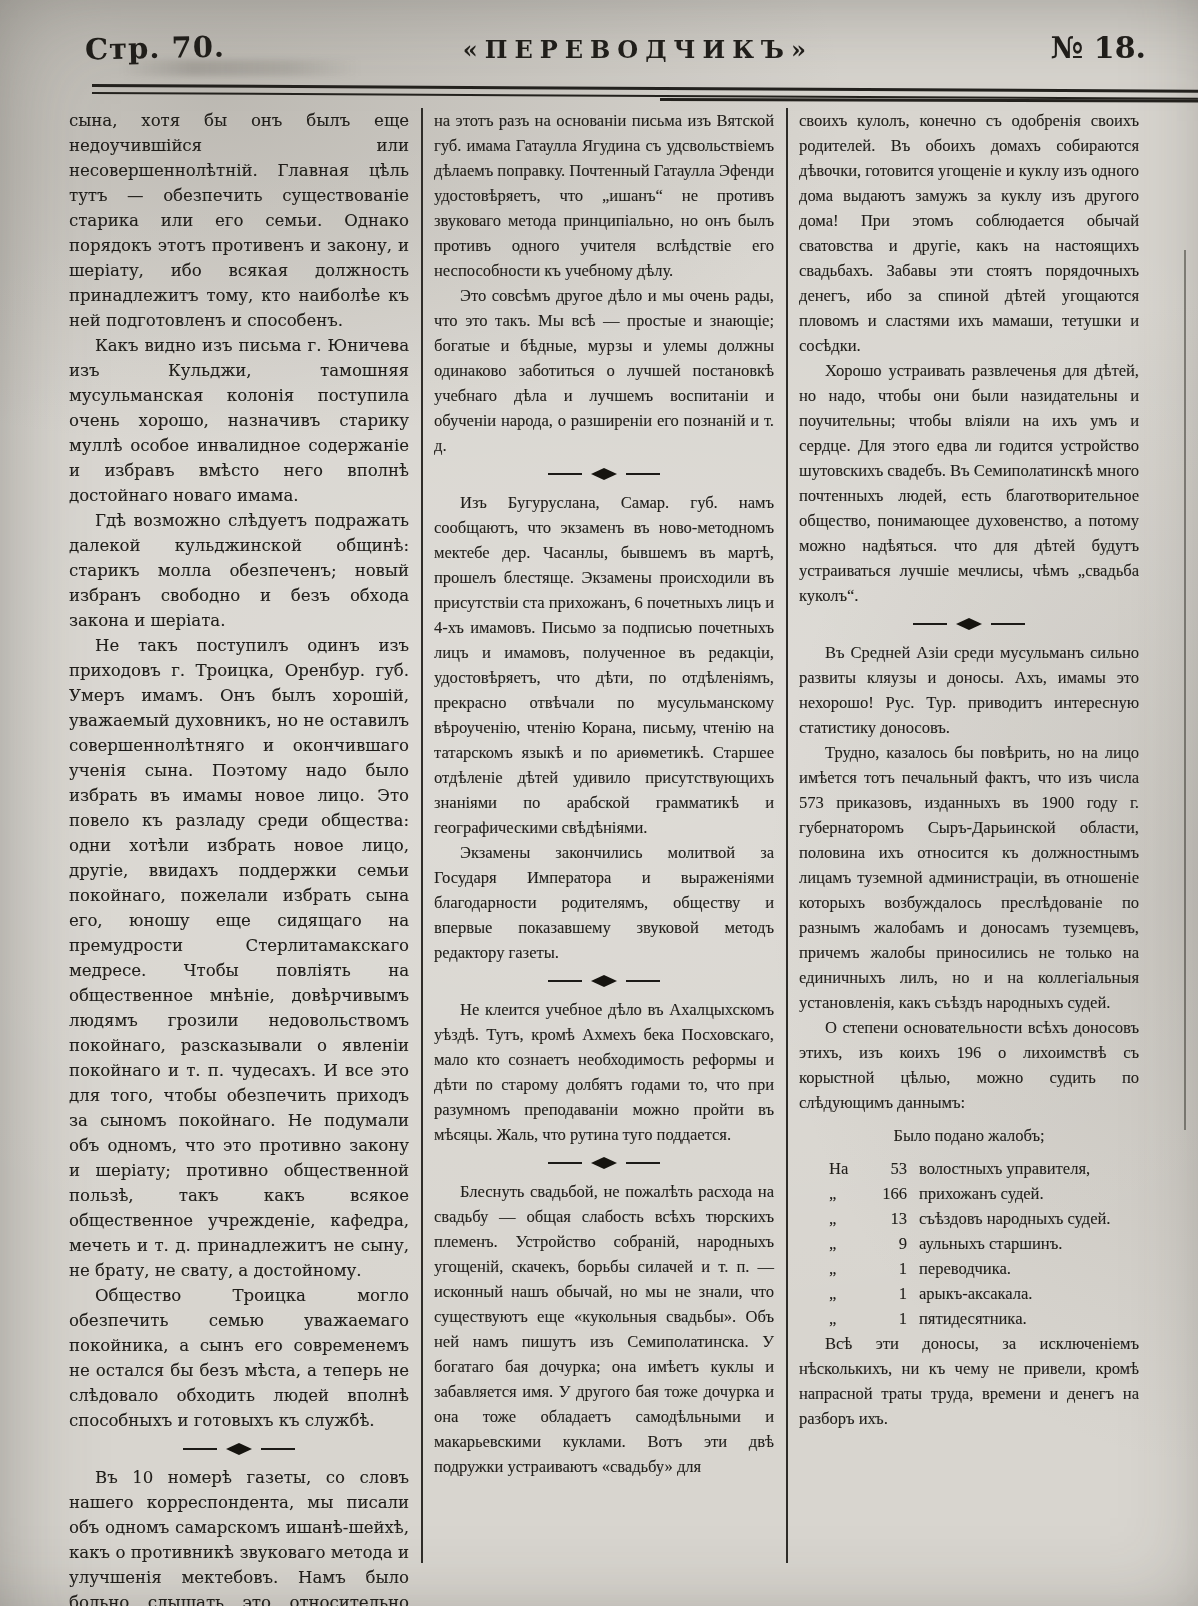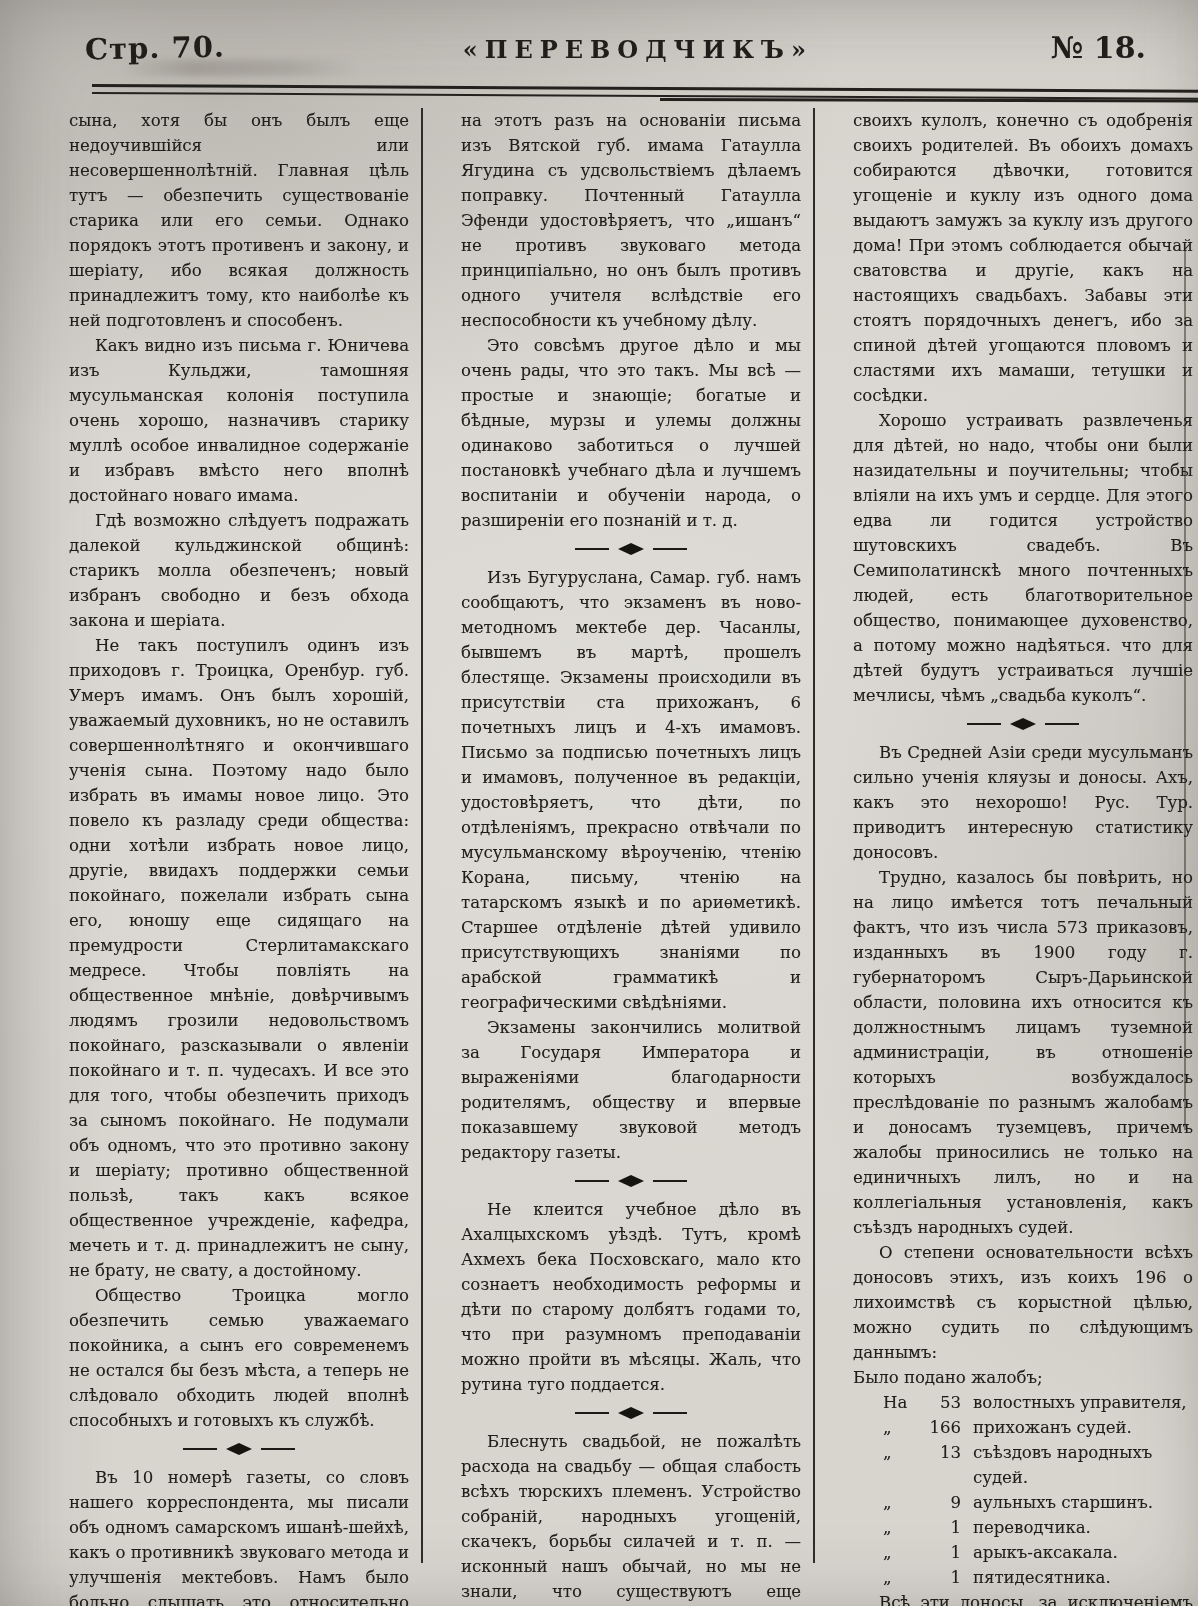--- a/index.html
+++ b/index.html
@@ -43,28 +43,28 @@
   .edge-line{
     position:absolute;right:12px;top:250px;height:880px;width:2px;
     background:rgba(48,45,40,.5);
   }
   
   .cols{
     position:absolute;top:108px;left:69px;height:1455px;
     display:flex;align-items:stretch;
   }
   .col{width:340px;}
-  .col.ruled{border-left:2px solid #2e2c28;padding-left:38px;margin-left:12px;}
+  .col.ruled{border-left:2px solid #2e2c28;padding-left:11px;margin-left:12px;font-family:Liberation Serif, serif;}
   .para{
     margin:0;text-align:justify;text-indent:26px;
     font-size:16.5px;line-height:25px;
     text-shadow:0.3px 0.3px 0 rgba(32,30,26,.28);
   }
   .para.noindent{text-indent:0;}
-  .center-line{margin:0;text-align:left;font-size:16.5px;line-height:25px;
+  .center-line{margin:8px;text-align:center;font-size:16.5px;line-height:25px;
     text-shadow:0.3px 0.3px 0 rgba(32,30,26,.28);}
   
   .orn{display:flex;align-items:center;justify-content:center;gap:9px;margin:8px 0;height:16px;}
   .orn-bar{width:34px;height:2px;background:#1c1a17;}
   .orn-gem{width:26px;height:12px;background:#16140f;
     clip-path:polygon(50% 0,100% 50%,50% 100%,0 50%);}
   
   .tally{font-size:16.5px;line-height:25px;text-shadow:0.3px 0.3px 0 rgba(32,30,26,.28);}
   .tally-row{display:flex;}
   .tally-mark{flex:none;width:32px;margin-left:30px;}
@@ -123,21 +123,21 @@
         <p class="para">Блеснуть свадьбой, не пожалѣть расхода на свадьбу — общая слабость всѣхъ тюрскихъ племенъ. Устройство собраній, народныхъ угощеній, скачекъ, борьбы силачей и т. п. — исконный нашъ обычай, но мы не знали, что существуютъ еще «кукольныя свадьбы». Объ ней намъ пишутъ изъ Семиполатинска. У богатаго бая дочурка; она имѣетъ куклы и забавляется имя. У другого бая тоже дочурка и она тоже обладаетъ самодѣльными и макарьевскими куклами. Вотъ эти двѣ подружки устраиваютъ «свадьбу» для</p>
       </div>
     <div class="col ruled">
         <p class="para noindent">своихъ кулолъ, конечно съ одобренія своихъ родителей. Въ обоихъ домахъ собираются дѣвочки, готовится угощеніе и куклу изъ одного дома выдаютъ замужъ за куклу изъ другого дома! При этомъ соблюдается обычай сватовства и другіе, какъ на настоящихъ свадьбахъ. Забавы эти стоятъ порядочныхъ денегъ, ибо за спиной дѣтей угощаются пловомъ и сластями ихъ мамаши, тетушки и сосѣдки.</p>
         <p class="para">Хорошо устраивать развлеченья для дѣтей, но надо, чтобы они были назидательны и поучительны; чтобы вліяли на ихъ умъ и сердце. Для этого едва ли годится устройство шутовскихъ свадебъ. Въ Семиполатинскѣ много почтенныхъ людей, есть благотворительное общество, понимающее духовенство, а потому можно надѣяться. что для дѣтей будутъ устраиваться лучшіе мечлисы, чѣмъ „свадьба куколъ“.</p>
         <div class="orn">
           <span class="orn-bar"></span>
           <span class="orn-gem"></span>
           <span class="orn-bar"></span>
         </div>
-        <p class="para">Въ Средней Азіи среди мусульманъ сильно ученія кляузы и доносы. Ахъ, какъ это нехорошо! Рус. Тур. приводитъ интересную статистику доносовъ.</p>
+        <p class="para">Въ Средней Азіи среди мусульманъ сильно развиты кляузы и доносы. Ахъ, имамы это нехорошо! Рус. Тур. приводитъ интересную статистику доносовъ.</p>
         <p class="para">Трудно, казалось бы повѣрить, но на лицо имѣется тотъ печальный фактъ, что изъ числа 573 приказовъ, изданныхъ въ 1900 году г. губернаторомъ Сыръ-Дарьинской области, половина ихъ относится къ должностнымъ лицамъ туземной администраціи, въ отношеніе которыхъ возбуждалось преслѣдованіе по разнымъ жалобамъ и доносамъ туземцевъ, причемъ жалобы приносились не только на единичныхъ лилъ, но и на коллегіальныя установленія, какъ съѣздъ народныхъ судей.</p>
         <p class="para">О степени основательности всѣхъ доносовъ этихъ, изъ коихъ 196 о лихоимствѣ съ корыстной цѣлью, можно судить по слѣдующимъ даннымъ:</p>
         <p class="center-line">Было подано жалобъ;</p>
         <div class="tally">
           <div class="tally-row">
             <span class="tally-mark">На</span>
             <span class="tally-count">53</span>
             <span class="tally-text">волостныхъ управителя,</span>
           </div>
           <div class="tally-row">

